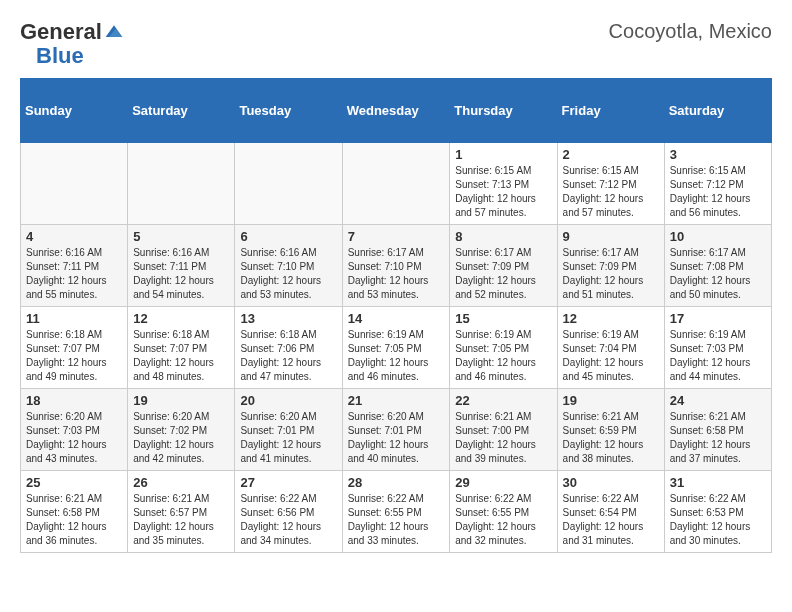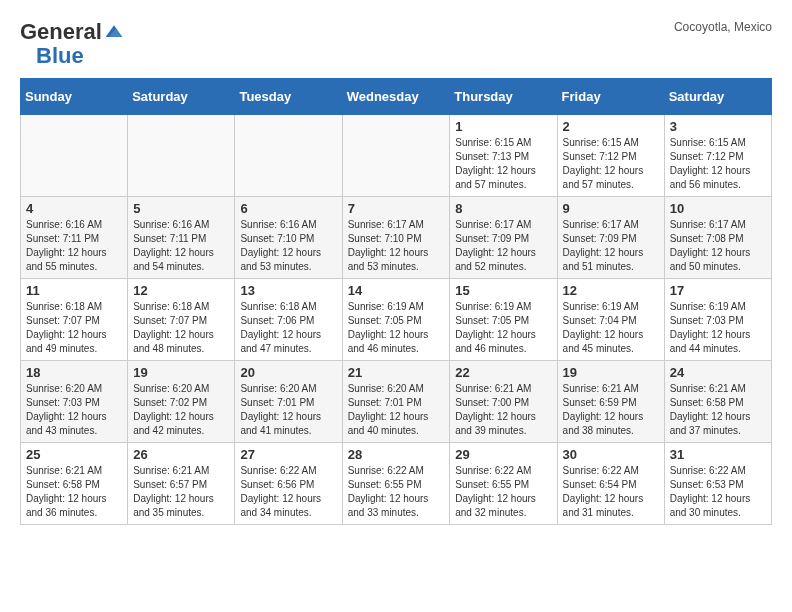--- a/index.html
+++ b/index.html
@@ -34,32 +34,32 @@
     }
     .title-area {
       text-align: right;
     }
     .month-year {
       font-size: 36px;
       color: #333;
       font-weight: normal;
     }
     .location {
-      font-size: 12px;
+      font-size: 20px;
       color: #555;
     }
     .calendar {
       width: 100%;
       border-collapse: collapse;
       border: 1px solid #ccc;
     }
     .calendar th {
       background-color: #2a6db5;
       color: #fff;
-      padding: 10px 4px;
+      padding: 24px 4px;
       font-size: 13px;
       text-align: left;
       border: 1px solid #2a6db5;
     }
     .calendar td {
       vertical-align: top;
       padding: 4px 5px;
       border: 1px solid #ccc;
       font-size: 10.5px;
       color: #333;

